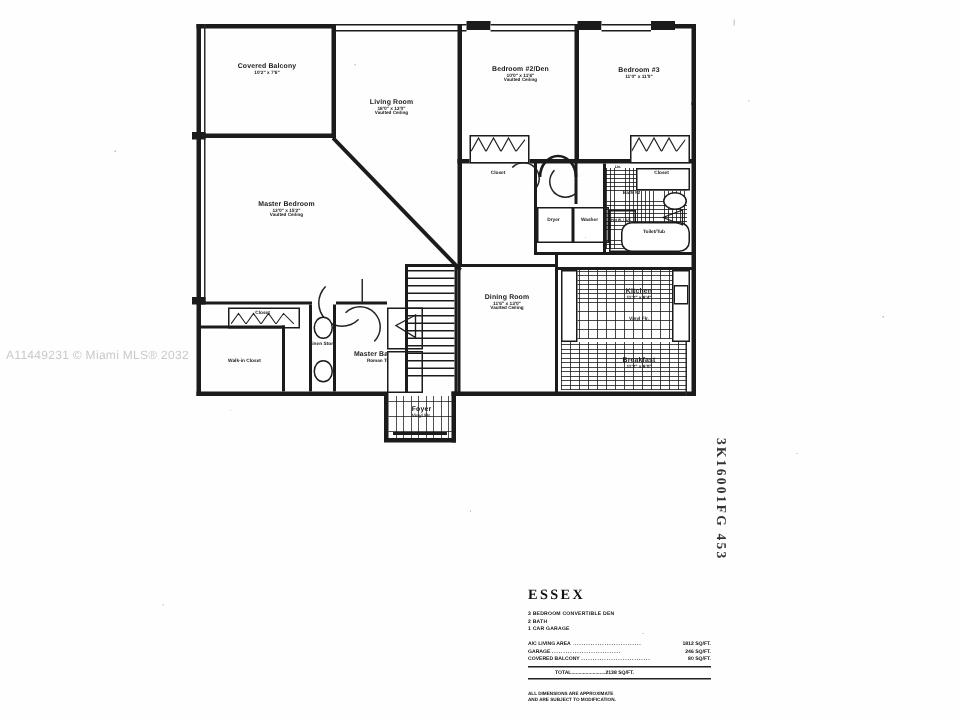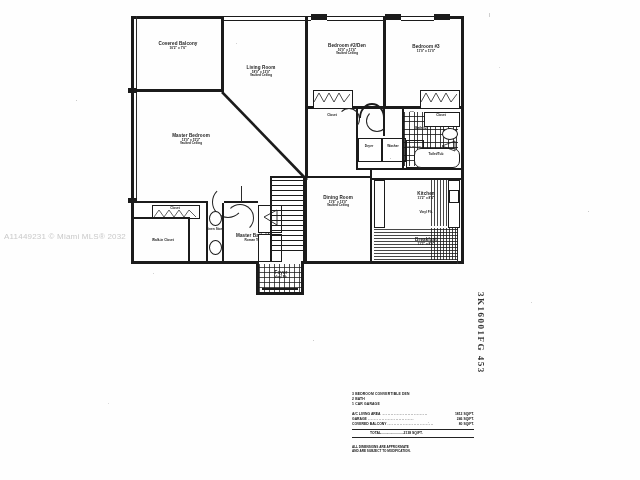--- a/index.html
+++ b/index.html
@@ -336,20 +336,21 @@
     <svg width="28" height="22" viewBox="0 0 28 22">
       <path d="M2,22 A12,14 0 0 1 26,22" fill="none" stroke="#1b1b1b" stroke-width="1.8"></path>
     </svg>
   </div>
 
   <div class="speck"></div>
 
   <div class="edgemark" style="left:489px;top:13px;width:1px;height:4px;"></div>
 
   <div id="legend">
+    <div class="title">ESSEX</div>
     <div class="spec">
       <div>3 BEDROOM CONVERTIBLE DEN</div>
       <div>2 BATH</div>
       <div>1 CAR GARAGE</div>
     </div>
 
     <div class="areas">
       <div class="arow">
         <span class="k">A/C LIVING AREA</span>
         <span class="dots">..............................</span>

